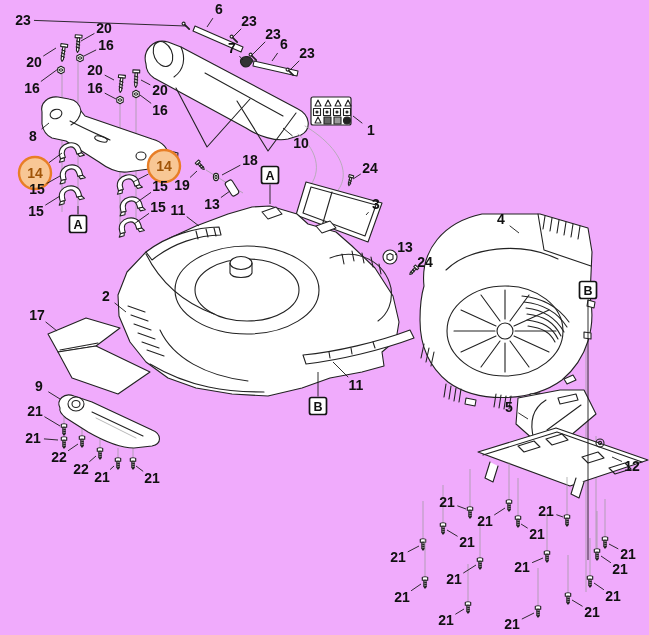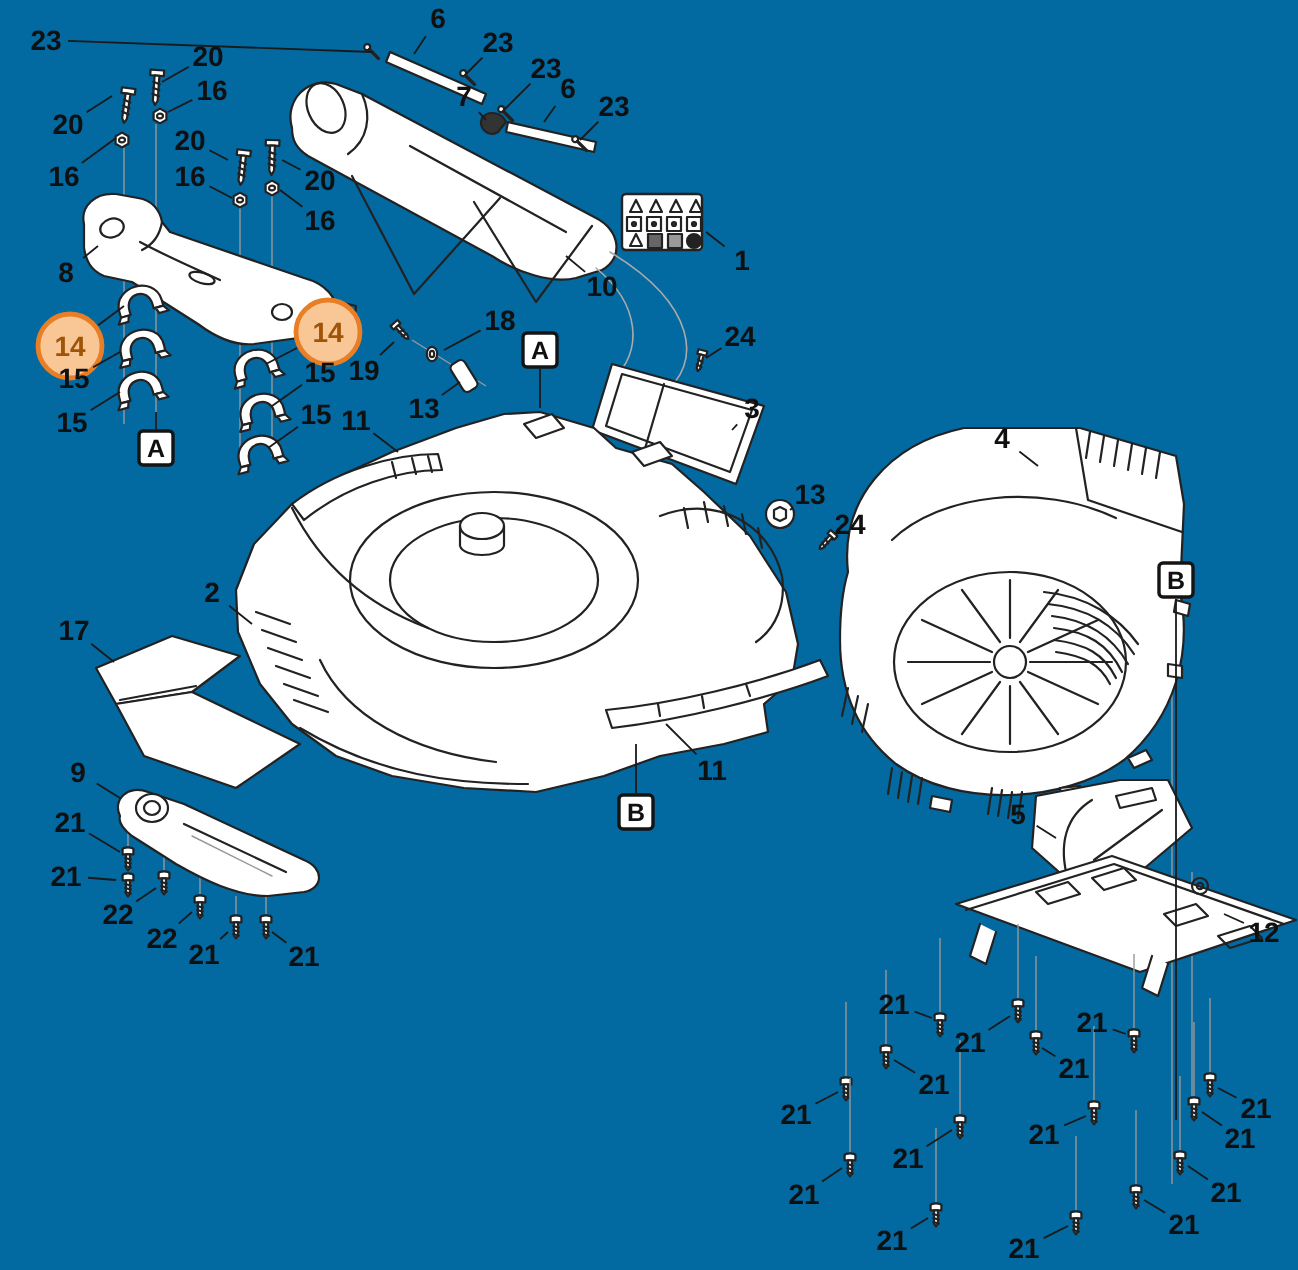--- a/index.html
+++ b/index.html
@@ -1,16 +1,16 @@
 <!DOCTYPE html>
 <html style="--line: #1a1a1a; --hl-fill: #f8c795; --hl-stroke: #e87e26; --hl-text: #a05408;"><head>
 <meta charset="utf-8">
 <style>
   html,body{margin:0;padding:0;background:#fff;}
-  .stage{position:relative;width:649px;height:635px;background:#0369a1;overflow:hidden;}
+  .stage{position:relative;width:649px;height:635px;background:#f0abfc;overflow:hidden;}
   svg{position:absolute;left:0;top:0;}
   .leader{stroke:var(--line,#1a1a1a);stroke-width:0.9;}
   .lbl{font:bold 14px "Liberation Sans",sans-serif;fill:#101010;text-anchor:middle;}
   .hl{fill:var(--hl-fill,#f8c795);stroke:var(--hl-stroke,#e87e26);stroke-width:2.4;}
   .hl-t{fill:var(--hl-text,#a05408);}
   .refbox{fill:#fff;stroke:#141414;stroke-width:1.7;}
   .box-t{font:bold 12.5px "Liberation Sans",sans-serif;}
   .art{stroke:#222;fill:none;stroke-width:1.1;stroke-linejoin:round;stroke-linecap:round;}
   .thin{stroke:#999;stroke-width:0.7;}
   .faint{stroke:#aaa;stroke-width:0.8;}

